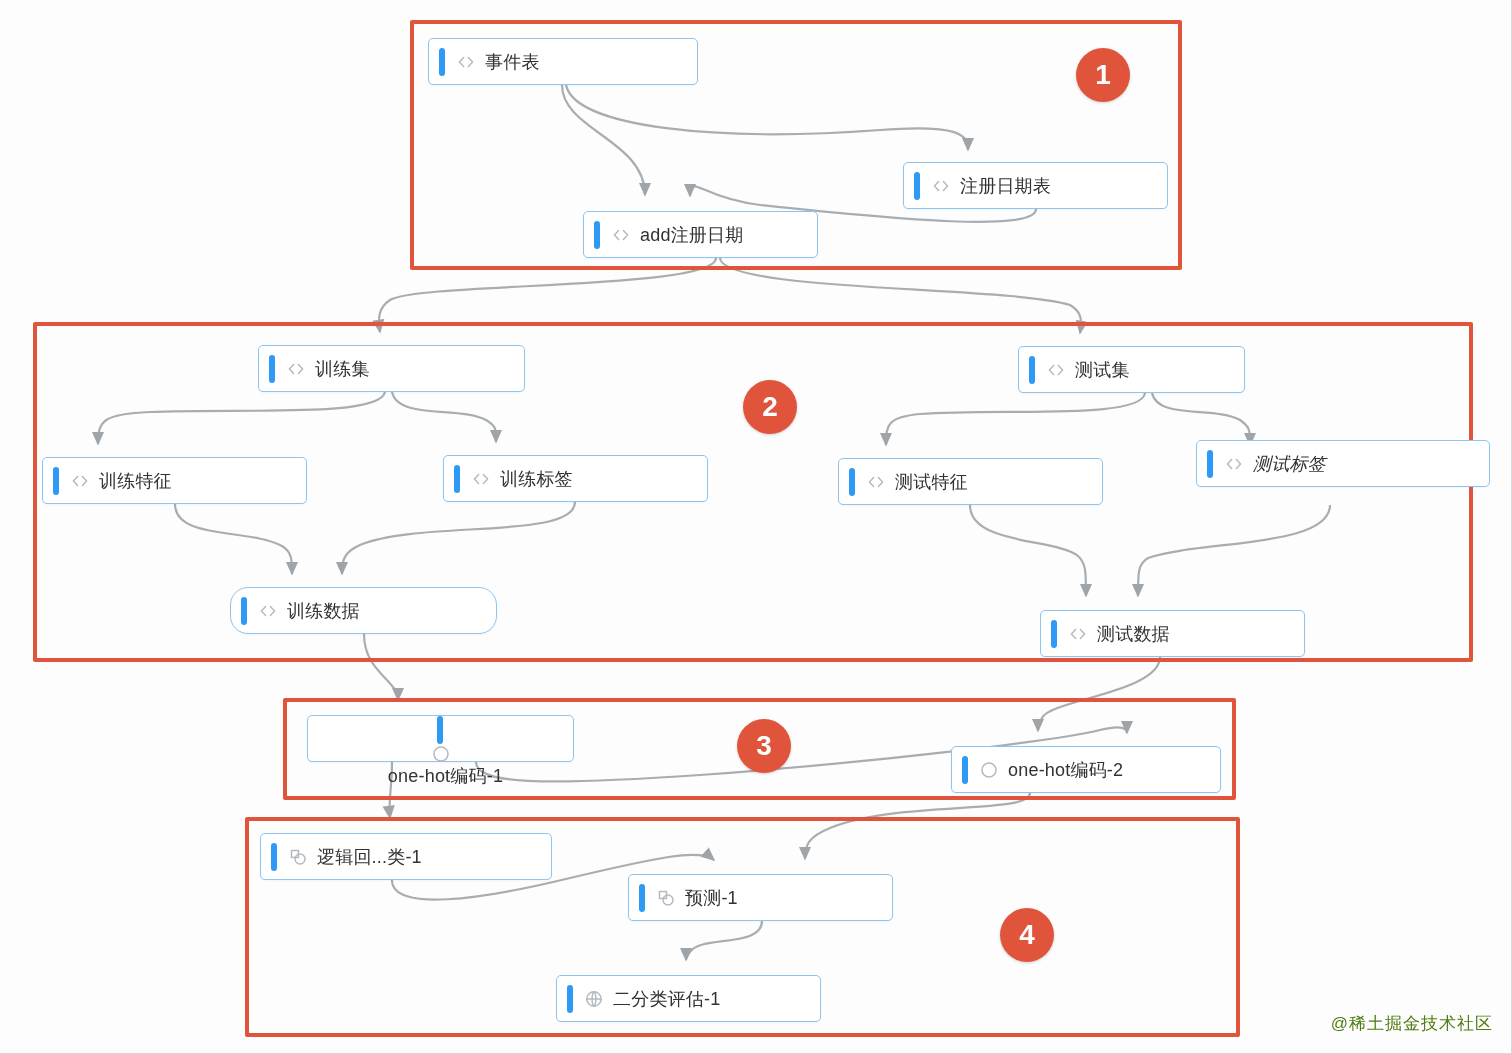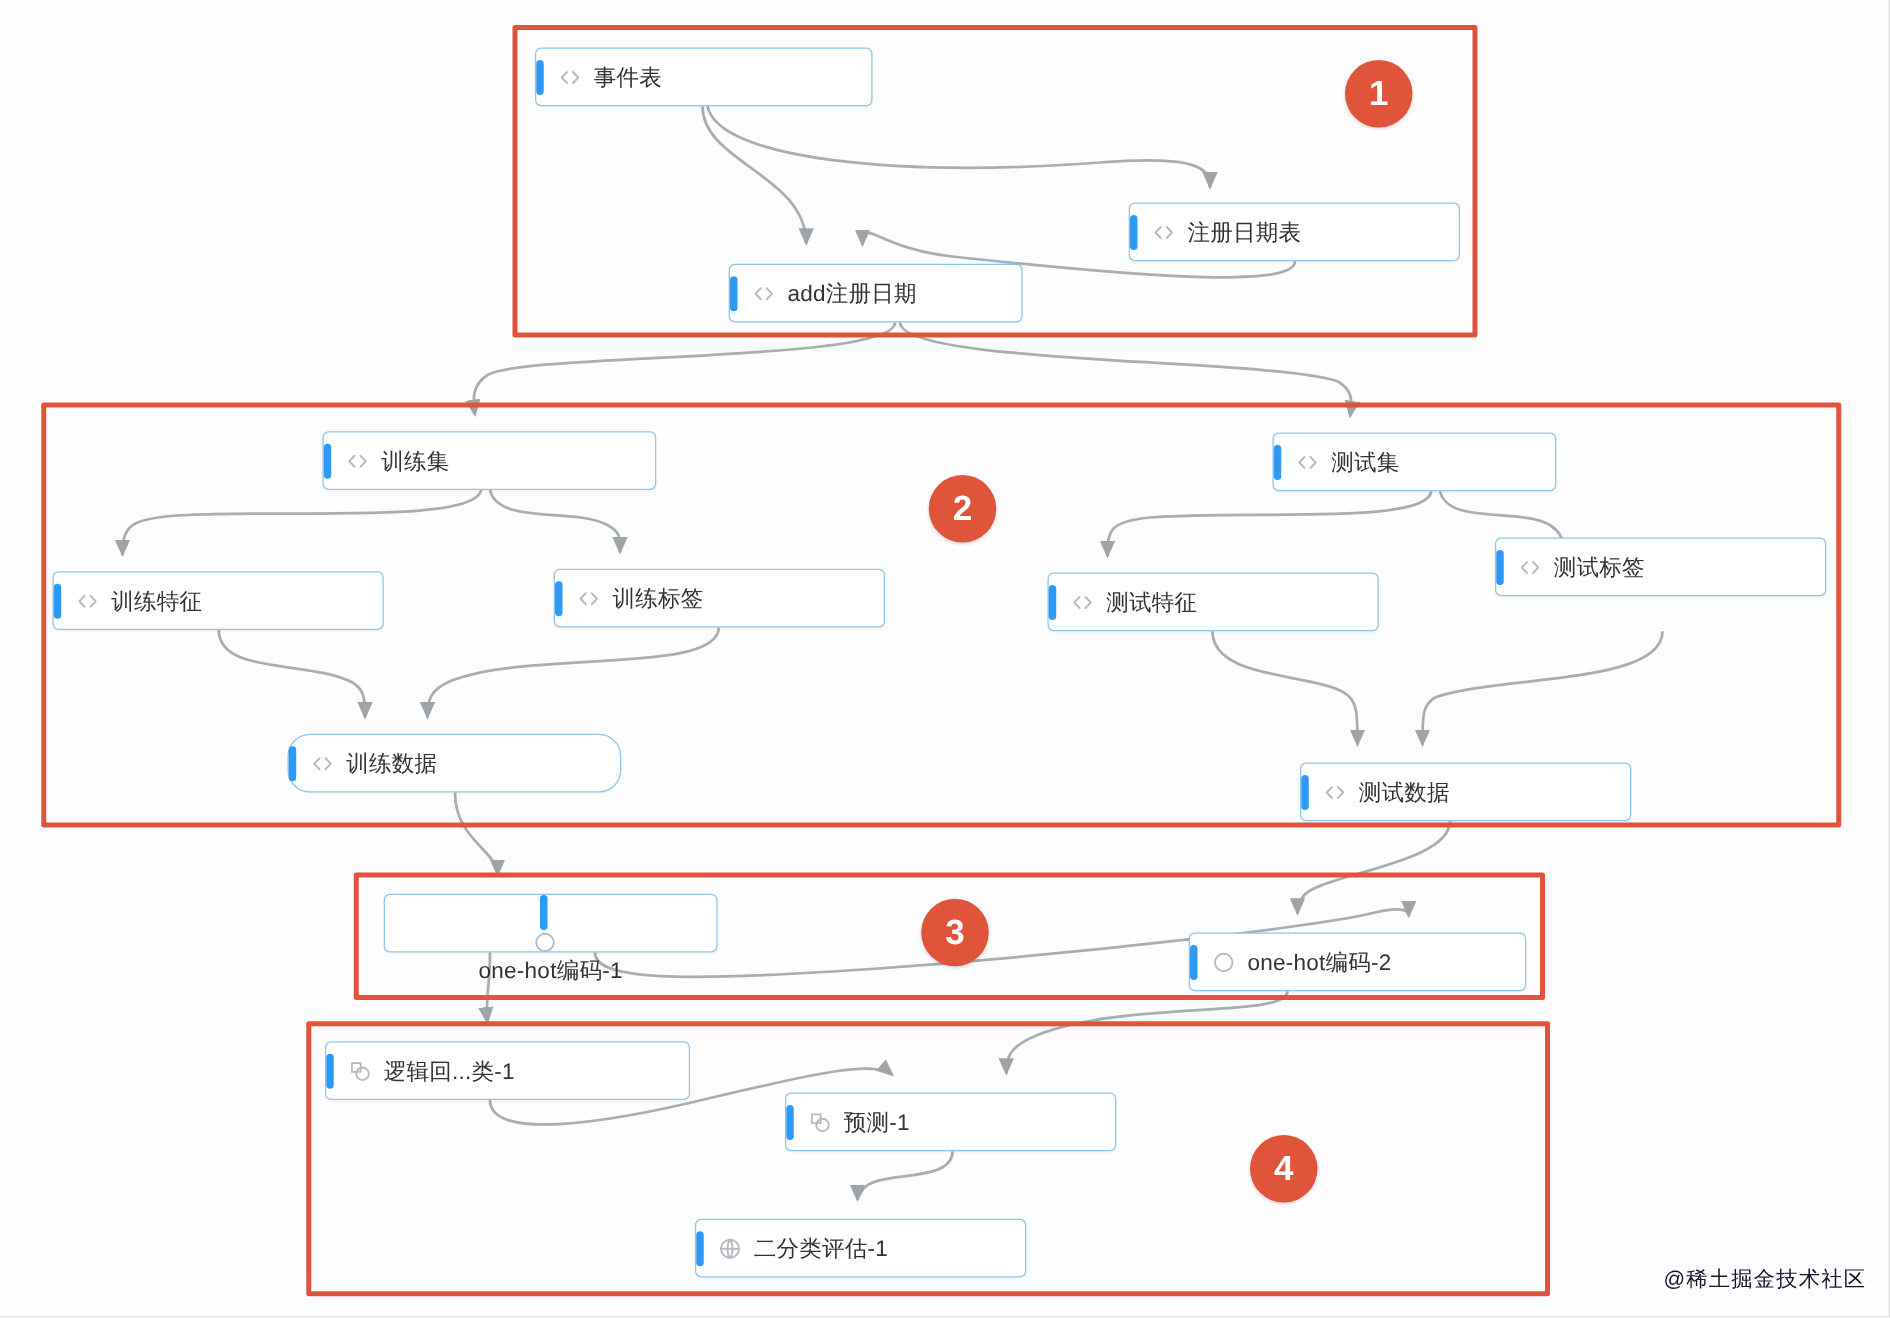--- a/index.html
+++ b/index.html
@@ -56,20 +56,21 @@
   
   .node {
     position: absolute;
     height: 47px;
     background: #ffffff;
     border: 1px solid #8cc5f0;
     border-radius: 5px;
     box-sizing: border-box;
     display: flex;
     align-items: center;
+    padding-left: 10px;
     box-shadow: 0 1px 2px rgba(0,0,0,0.04);
   }
   .node .handle {
     width: 6px;
     height: 28px;
     background: #2f9af5;
     border-radius: 3px;
     flex: 0 0 auto;
     margin-right: 11px;
   }
@@ -89,21 +90,21 @@
     color: #303235;
     white-space: nowrap;
     letter-spacing: 0.2px;
     font-family: "Liberation Sans", "DejaVu Sans", sans-serif;
   }
   
   #watermark {
     position: absolute;
     right: 18px;
     bottom: 18px;
-    color: #0f172a;
+    color: #4d7c0f;
     font-size: 17px;
     letter-spacing: 1px;
     font-family: "Liberation Sans", "DejaVu Sans", sans-serif;
     user-select: none;
   }
 </style>
 </head>
 <body>
 
 <div id="canvas">
@@ -243,21 +244,21 @@
       <div class="node" style="left: 838px; top: 458px; width: 265px; border-color: rgb(140, 197, 240);">
         <span class="handle" style="background: rgb(47, 154, 245);"></span>
         <span class="nicon">
           <svg width="20" height="20" viewBox="0 0 20 20">
             <path stroke="#b4bac0" stroke-width="1.5" fill="none" stroke-linecap="round" stroke-linejoin="round" d="M7.6 5.6 L3.4 10 L7.6 14.4"></path>
             <path stroke="#b4bac0" stroke-width="1.5" fill="none" stroke-linecap="round" stroke-linejoin="round" d="M12.4 5.6 L16.6 10 L12.4 14.4"></path>
           </svg>
         </span>
         <span class="nlabel">测试特征</span>
       </div>
-      <div class="node" style="left: 1196px; top: 430px; width: 265px; border-color: rgb(140, 197, 240);">
+      <div class="node" style="left: 1196px; top: 440px; width: 294px; border-color: rgb(140, 197, 240); font-style: italic;">
         <span class="handle" style="background: rgb(47, 154, 245);"></span>
         <span class="nicon">
           <svg width="20" height="20" viewBox="0 0 20 20">
             <path stroke="#b4bac0" stroke-width="1.5" fill="none" stroke-linecap="round" stroke-linejoin="round" d="M7.6 5.6 L3.4 10 L7.6 14.4"></path>
             <path stroke="#b4bac0" stroke-width="1.5" fill="none" stroke-linecap="round" stroke-linejoin="round" d="M12.4 5.6 L16.6 10 L12.4 14.4"></path>
           </svg>
         </span>
         <span class="nlabel">测试标签</span>
       </div>
       <div class="node" style="left: 230px; top: 587px; width: 267px; border-color: rgb(140, 197, 240); border-radius: 18px;">

